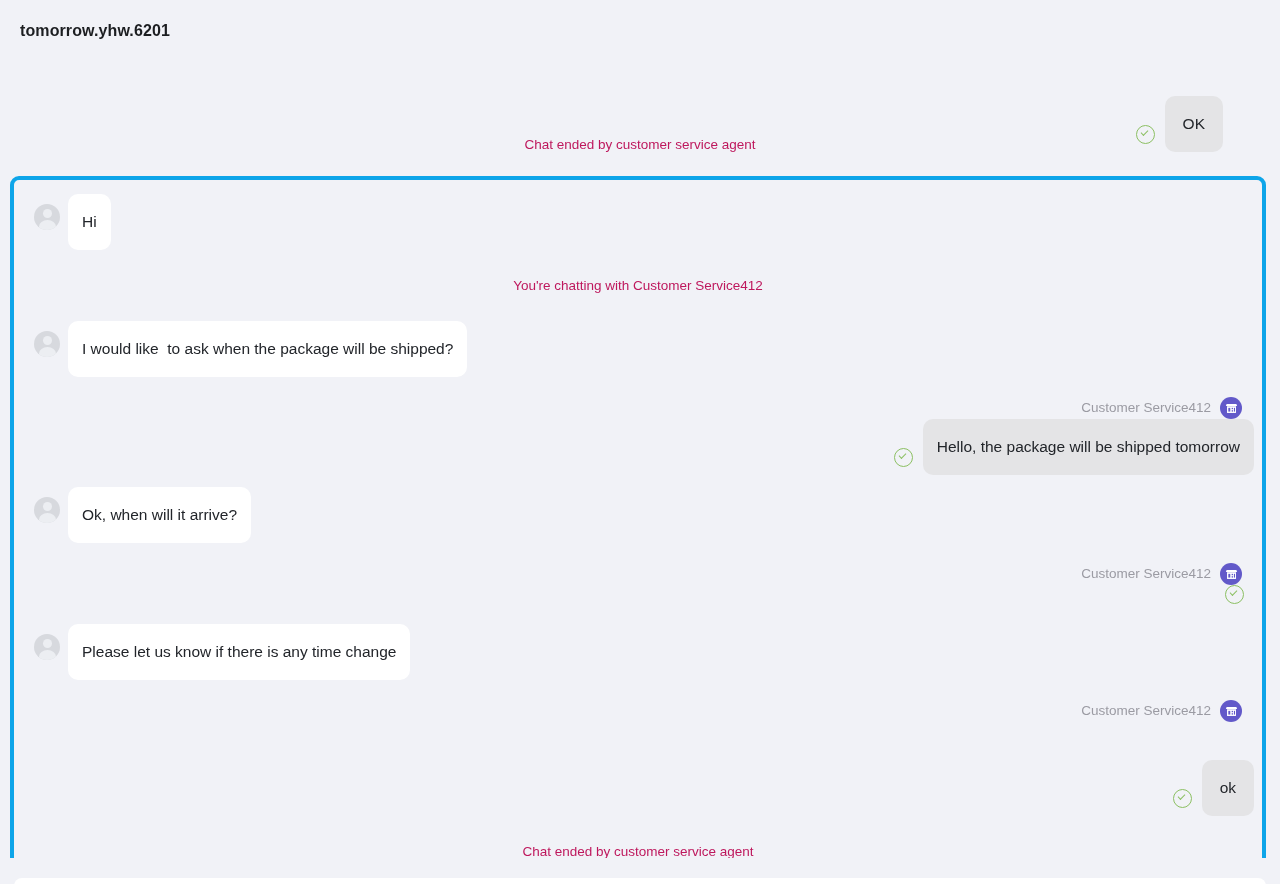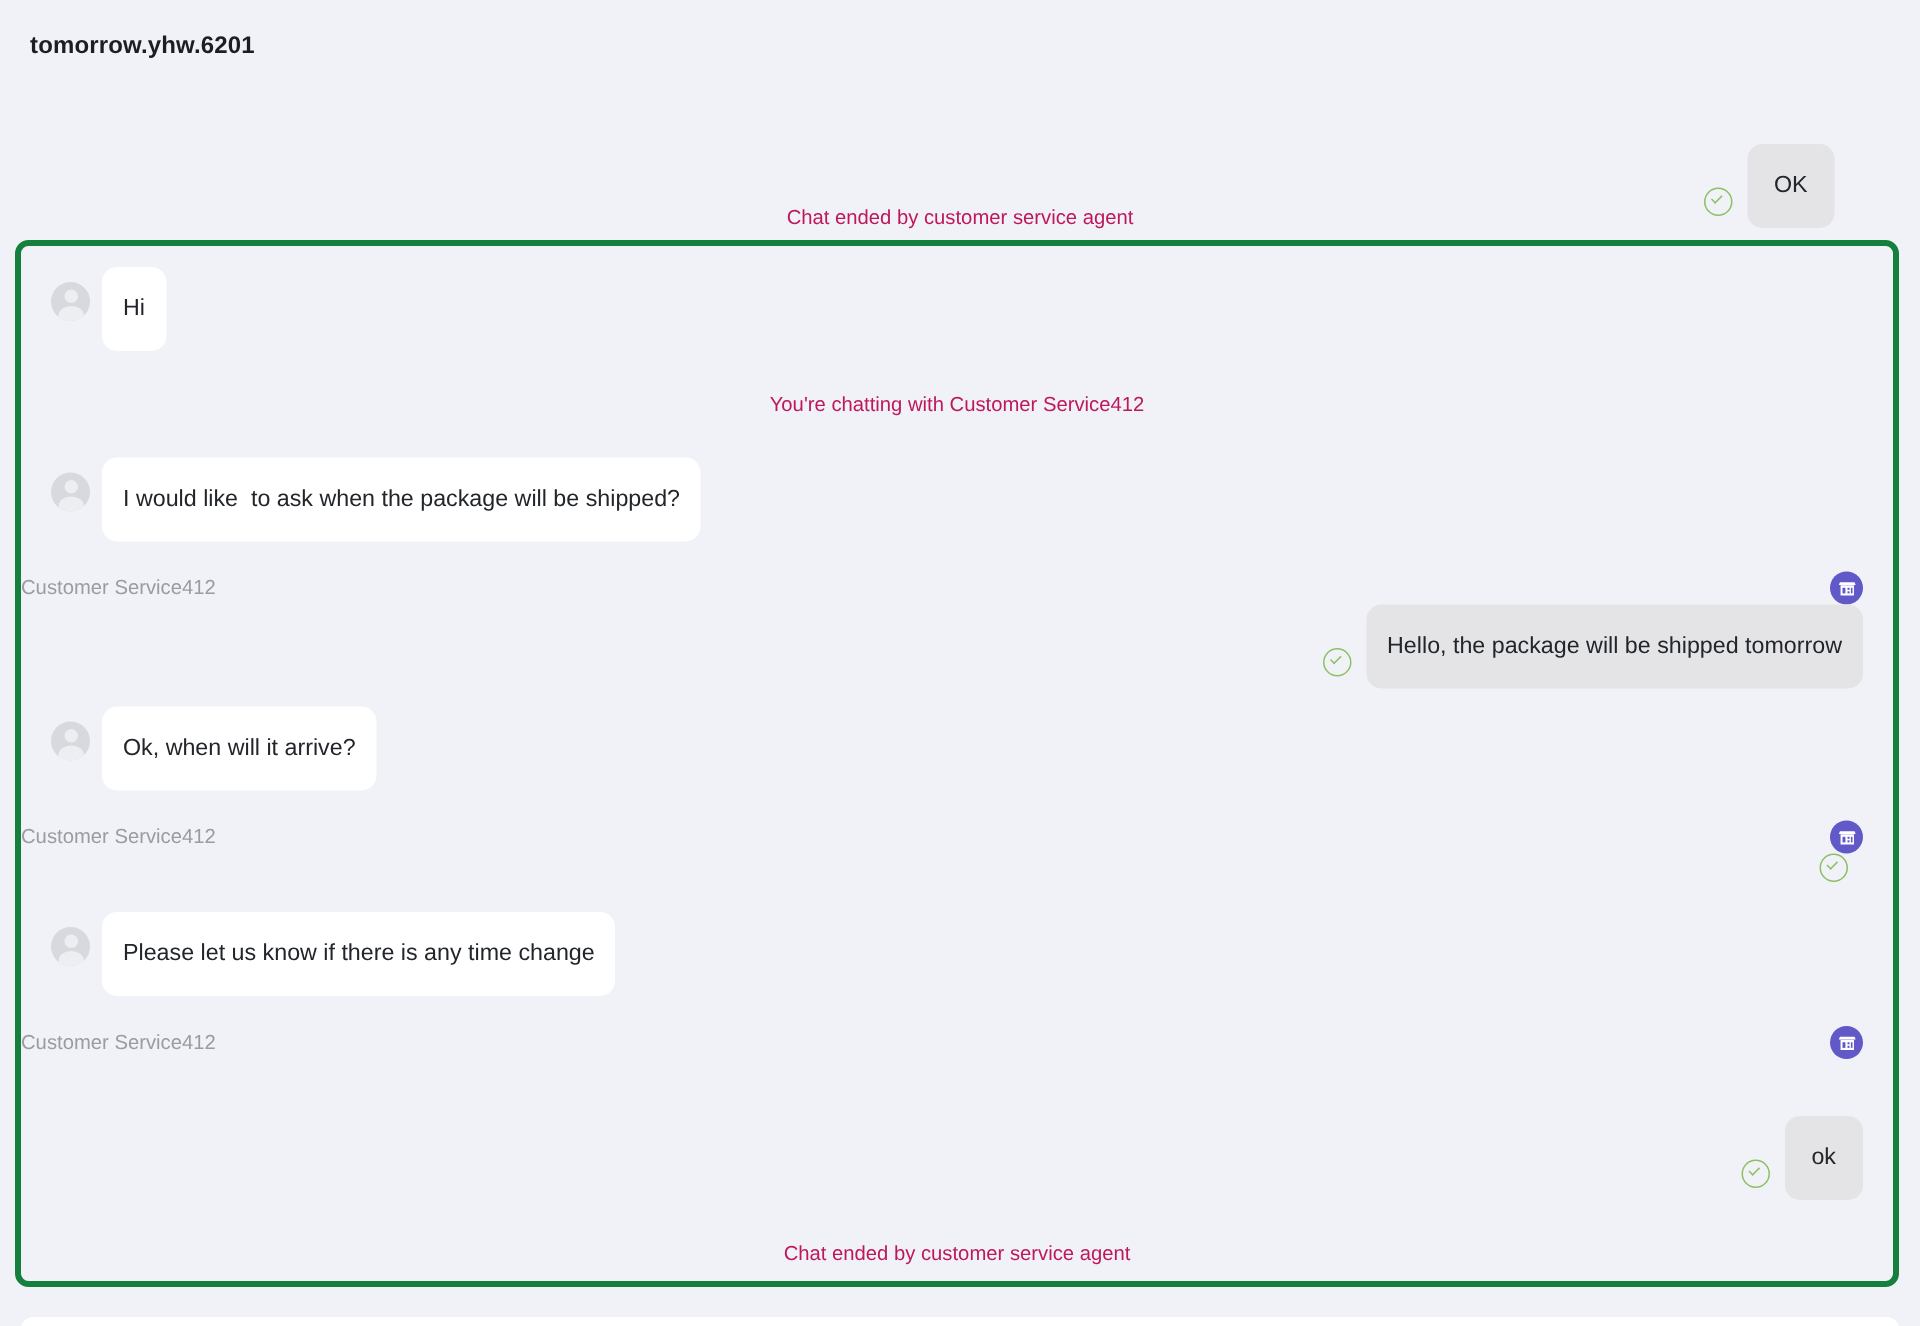--- a/index.html
+++ b/index.html
@@ -31,21 +31,21 @@
     align-items: flex-start;
     width: 100%;
     box-sizing: border-box;
   }
   .row.left {
     justify-content: flex-start;
     padding-left: 20px;
   }
   .row.right {
     justify-content: flex-end;
-    padding-right: 20px;
+    padding-right: 8px;
   }
 
   .avatar-user {
     width: 26px;
     height: 26px;
     border-radius: 50%;
     background: #d7d9de;
     flex: 0 0 26px;
     margin-top: 10px;
     position: relative;
@@ -131,21 +131,21 @@
 
   .agent-name {
     font-size: 13.5px;
     color: #9b9ba3;
     margin-right: 9px;
     line-height: 22px;
   }
   .agent-head {
     display: flex;
     align-items: center;
-    justify-content: space-between;
+    justify-content: flex-end;
     padding-right: 20px;
   }
 
   .system-msg {
     text-align: center;
     font-size: 13.5px;
     color: #be185d;
     width: 100%;
   }
 
@@ -169,24 +169,24 @@
     position: absolute;
     left: 0;
     top: 85px;
     width: 1280px;
   }
 
   
   .annotation-box {
     position: absolute;
     left: 10px;
-    top: 160px;
+    top: 176px;
     width: 1256px;
     height: 698px;
-    border: 4px solid #15803d;
+    border: 4px solid #0ea5e9;
     border-radius: 9px;
     box-sizing: border-box;
   }
 
   .chat-scroll {
     position: absolute;
     left: 0;
     top: 0;
     width: 100%;
     height: 100%;

